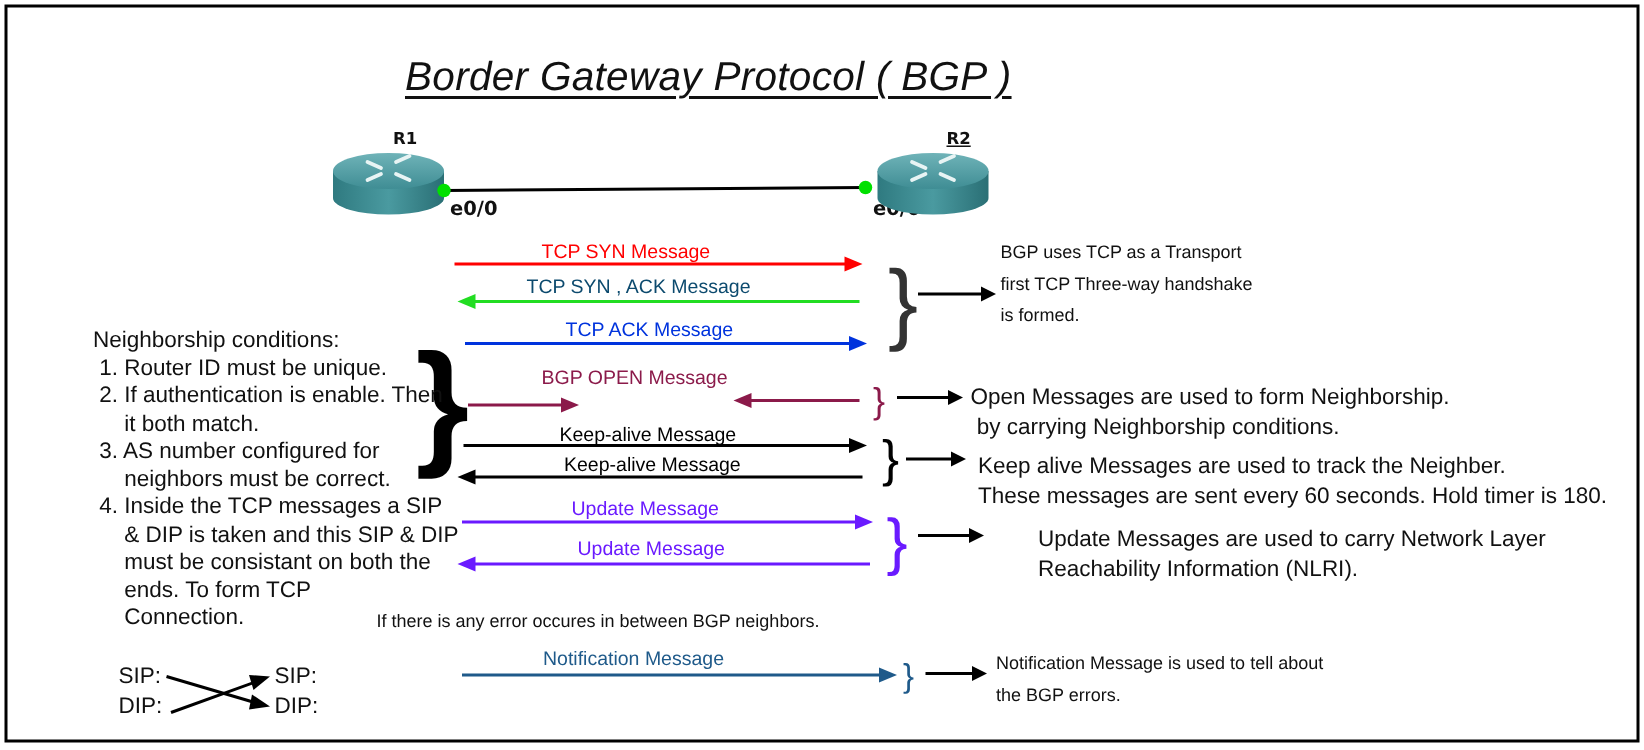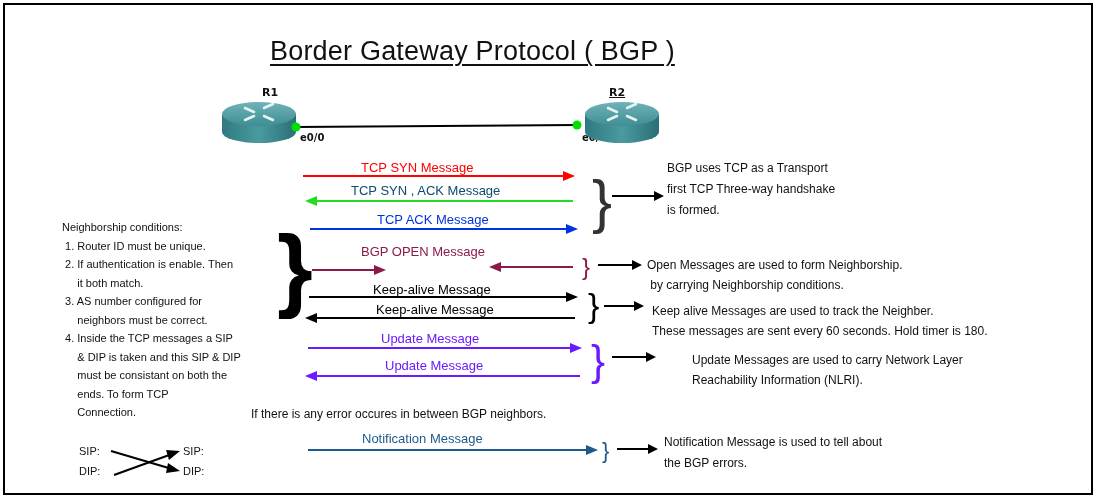--- a/index.html
+++ b/index.html
@@ -1,36 +1,36 @@
 <!DOCTYPE html>
 <html><head>
 <meta charset="utf-8">
 <style>
   html, body { margin:0; padding:0; background:#fff; }
   body { width:1096px; height:500px; position:relative; overflow:hidden; font-family:"Liberation Sans", sans-serif; color:#111; }
   .frame { position:absolute; left:3px; top:3px; width:1086px; height:488px; border:2px solid #000; }
   .abs { position:absolute; white-space:nowrap; }
-  .title { left:270px; top:36px; font-size:27px; text-decoration:underline; text-decoration-thickness:2px; text-underline-offset:4px; letter-spacing:0.2px; }
+  .title { left:270px; top:36px; font-size:27px; text-decoration:underline; text-decoration-thickness:2px; text-underline-offset:4px; letter-spacing:0.2px;font-style:italic; }
   .rlabel { font-family:"DejaVu Sans", sans-serif; font-weight:bold; font-size:11px; }
-  .iflabel { font-family:"DejaVu Sans", sans-serif; font-weight:bold; font-size:10px; }
+  .iflabel { font-family:"DejaVu Sans", sans-serif; font-weight:bold; font-size:13px; }
   .msg { font-size:13px; }
   .desc { font-size:12px; line-height:21px; }
-  .desc-sm { font-size:12px; line-height:20px; }
-  .cond { font-size:11px; line-height:18.5px; }
+  .desc-sm { font-size:15px; line-height:20px; }
+  .cond { font-size:15px; line-height:18.5px; }
   svg.overlay { position:absolute; left:0; top:0; }
 </style>
 </head>
 <body>
 
 <div class="frame"></div>
 
 <div class="abs title">Border Gateway Protocol ( BGP )</div>
 
 <div class="abs rlabel" style="left:262px;top:86px;">R1</div>
-<div class="abs rlabel" style="left:609px;top:86px;text-decoration:underline;">R2</div>
+<div class="abs rlabel" style="left:631px;top:86px;text-decoration:underline;">R2</div>
 <div class="abs iflabel" style="left:300px;top:132px;">e0/0</div>
 <div class="abs iflabel" style="left:582px;top:132px;">e0/0</div>
 
 <svg class="overlay" width="1096" height="500">
   <defs>
     <linearGradient id="rtop" x1="0" y1="0" x2="0" y2="1">
       <stop offset="0" stop-color="#6fb3b8"></stop>
       <stop offset="1" stop-color="#3f8d94"></stop>
     </linearGradient>
     <linearGradient id="rside" x1="0" y1="0" x2="1" y2="0">

